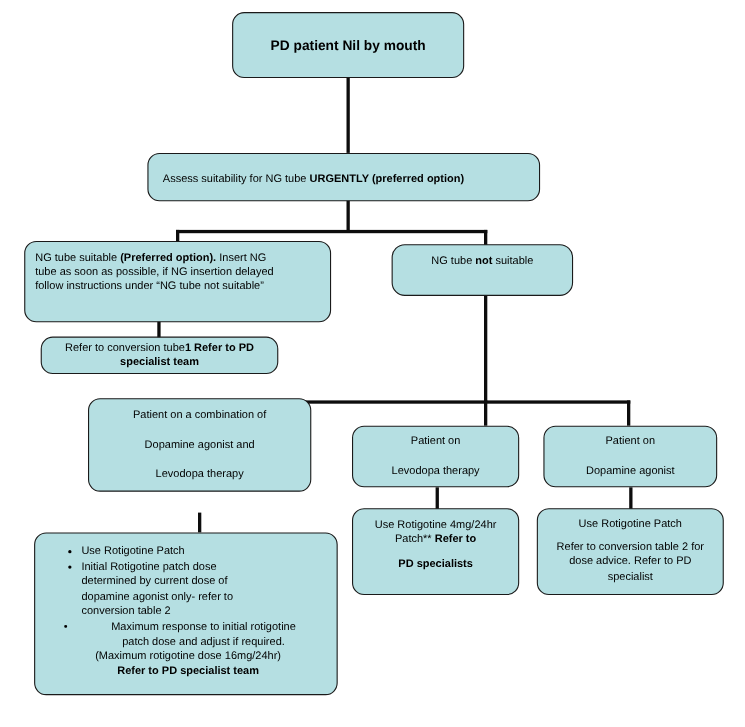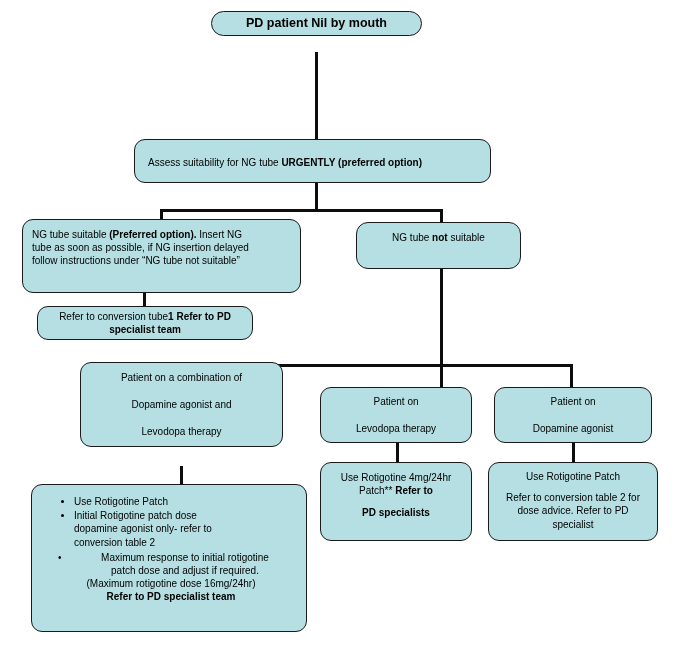--- a/index.html
+++ b/index.html
@@ -90,21 +90,21 @@
   <div class="conn vline" style="left:440px; top:269px; width:3px; height:96px;"></div>
   <div class="conn hline" style="left:180px; top:364px; width:393px; height:3px;"></div>
   <div class="conn vline" style="left:180px; top:364px; width:3px; height:17px;"></div>
   <div class="conn vline" style="left:440px; top:364px; width:3px; height:23px;"></div>
   <div class="conn vline" style="left:570px; top:364px; width:3px; height:23px;"></div>
 
   <div class="conn vline" style="left:180px; top:466px; width:3px; height:18px;"></div>
   <div class="conn vline" style="left:396px; top:443px; width:3px; height:20px;"></div>
   <div class="conn vline" style="left:572px; top:443px; width:3px; height:20px;"></div>
 
-  <div class="node" style="left:211px; top:11px; width:211px; height:25px; font-weight:bold; font-size:12.5px;border-radius:13px;">
+  <div class="node" style="left:211px; top:11px; width:211px; height:60px; font-weight:bold; font-size:12.5px;">
     <span class="line">PD patient Nil by mouth</span>
   </div>
 
   <div class="node" style="left:134px; top:139px; width:357px; height:44px; align-items:flex-start; padding-top:8px;">
     <span class="line" style="text-align:left; padding-left:6px;"><span>Assess suitability for NG tube </span><b>URGENTLY (preferred option)</b></span>
   </div>
 
   <div class="node" style="left:22px; top:219px; width:279px; height:74px; align-items:flex-start; justify-content:flex-start; text-align:left; padding:8px 9px;">
     <span class="line"><span>NG tube suitable </span><b>(Preferred option).</b><span> Insert NG</span></span>
     <span class="line">tube as soon as possible, if NG insertion delayed</span>
@@ -146,20 +146,21 @@
     <span class="line">Refer to conversion table 2 for</span>
     <span class="line">dose advice. Refer to PD</span>
     <span class="line">specialist</span>
   </div>
 
   <div class="node bullets" style="left:31px; top:484px; width:276px; height:148px;">
     <ul>
       <li>Use Rotigotine Patch</li>
       <li>
         <span class="line">Initial Rotigotine patch dose</span>
+        <span class="line">determined by current dose of</span>
         <span class="line">dopamine agonist only- refer to</span>
         <span class="line">conversion table 2</span>
       </li>
       <li class="bullet-center">
         <span class="line">Maximum response to initial rotigotine</span>
         <span class="line">patch dose and adjust if required.</span>
         <span class="line" style="margin-left:-14px;">(Maximum rotigotine dose 16mg/24hr)</span>
         <span class="line" style="margin-left:-14px;"><b>Refer to PD specialist team</b></span>
       </li>
     </ul>

